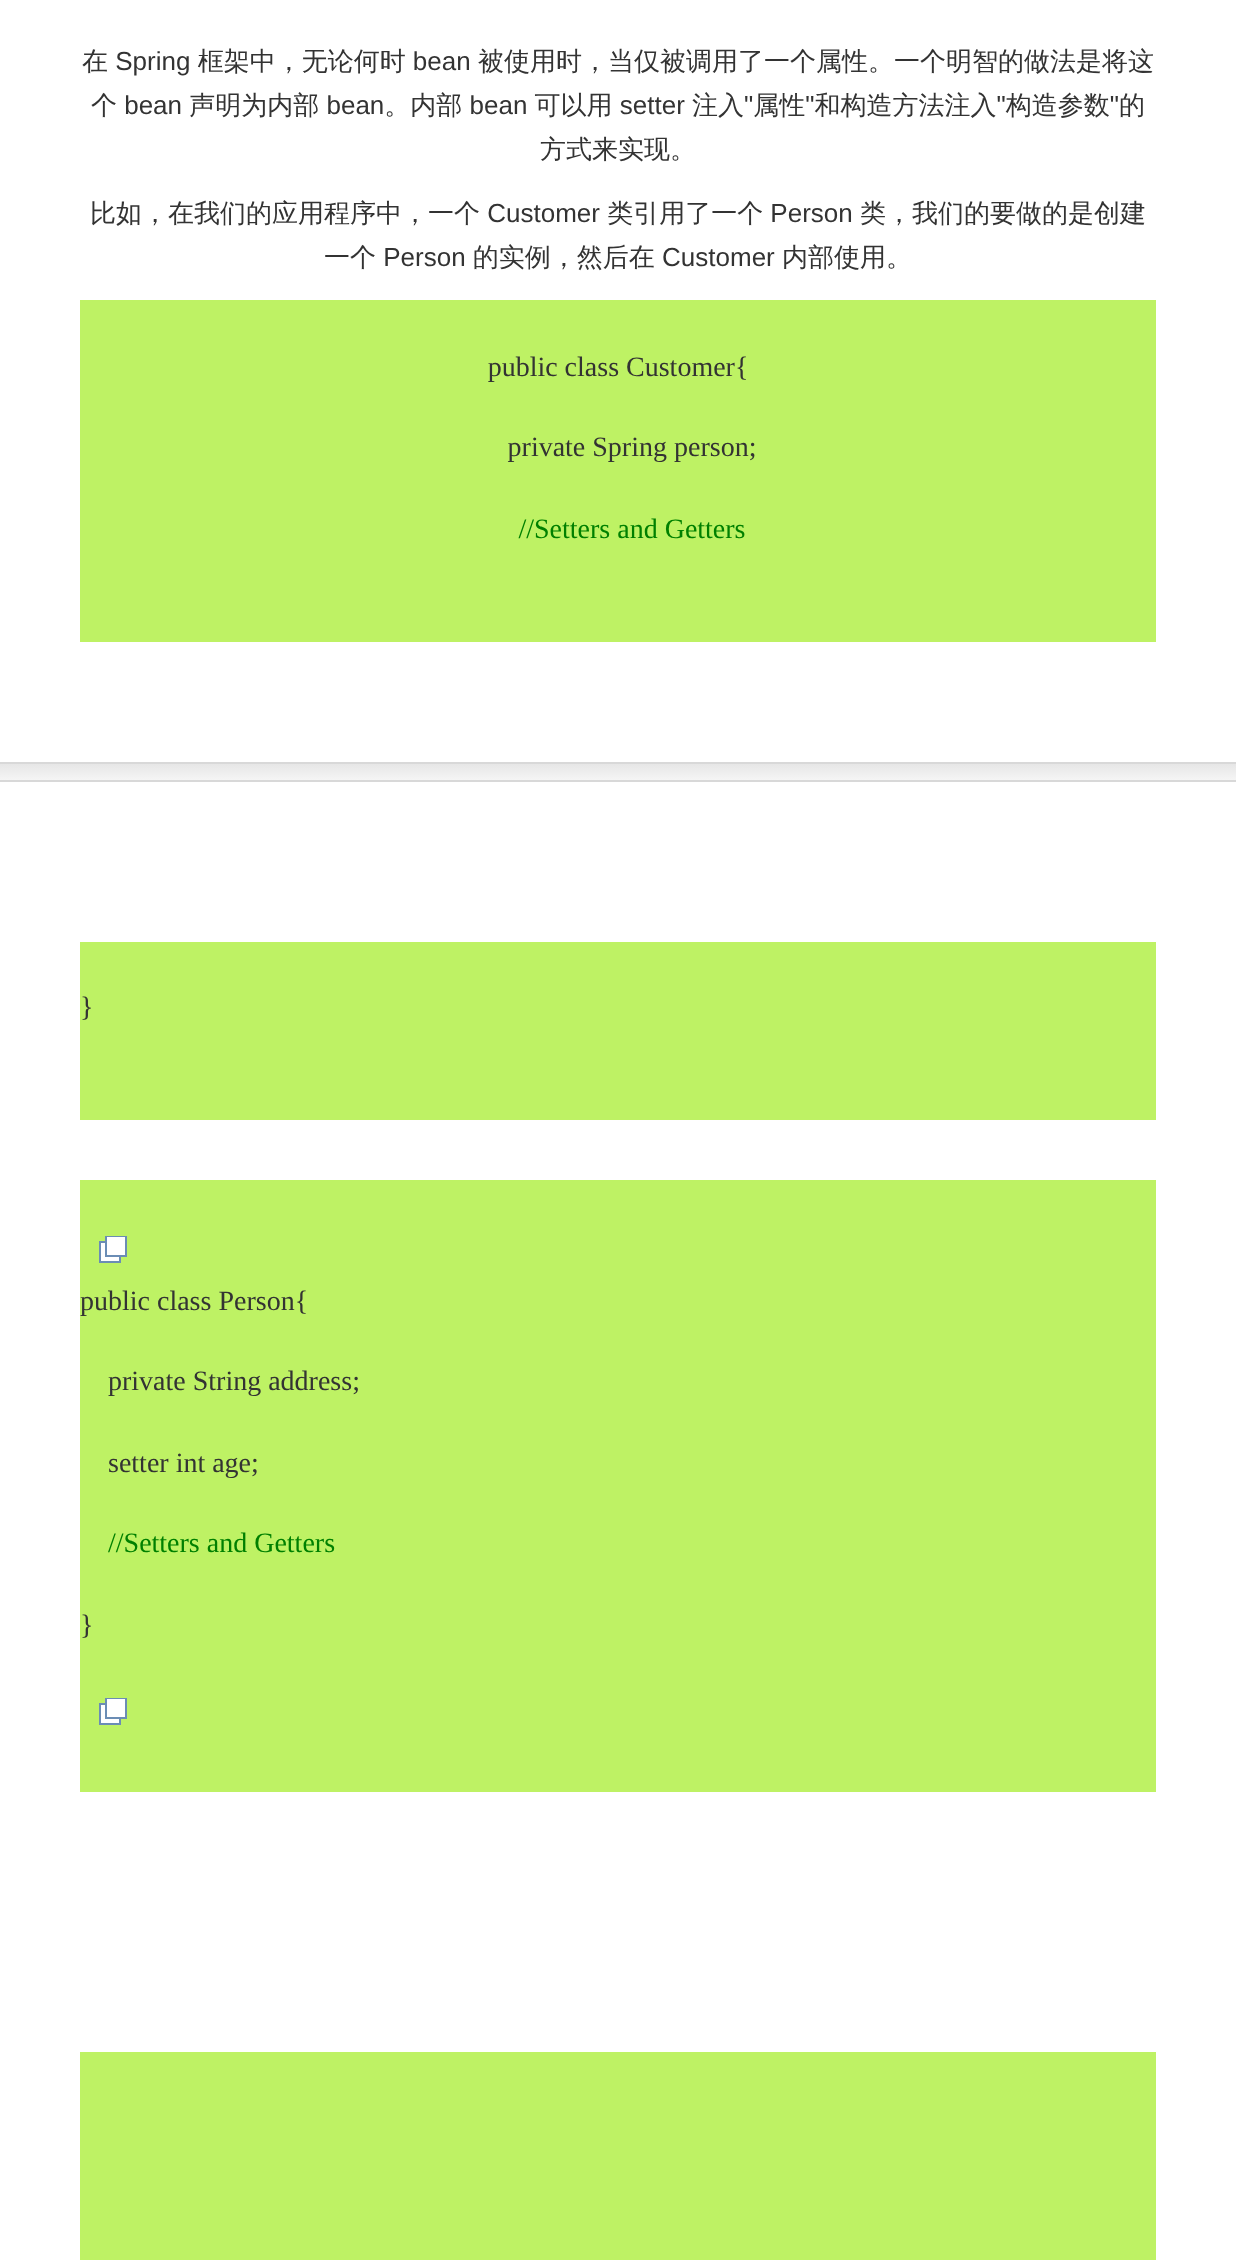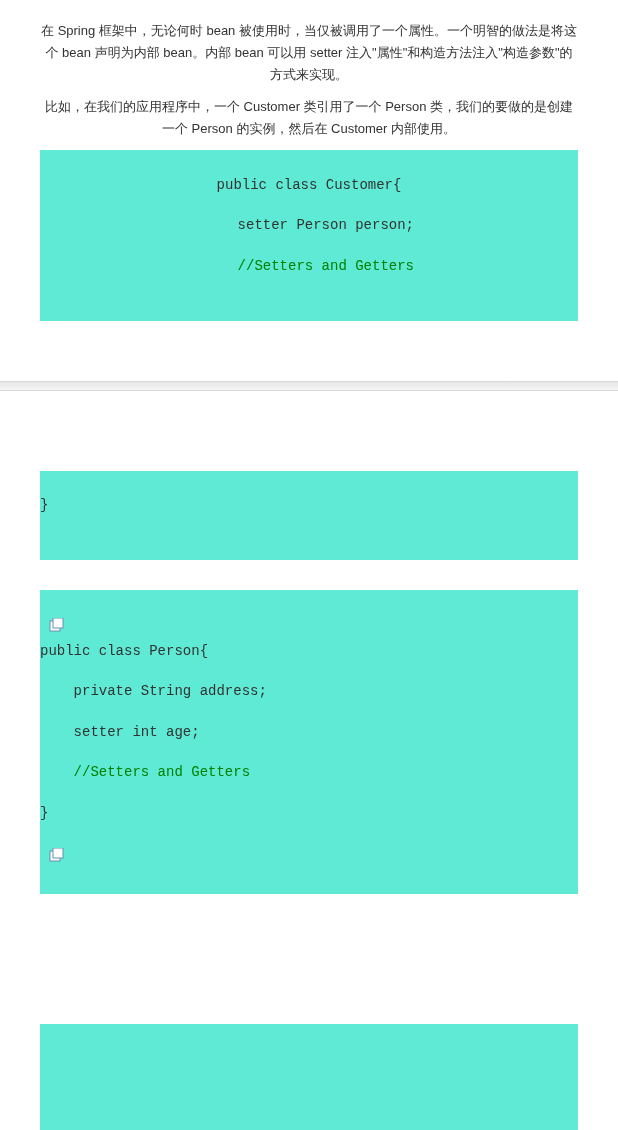--- a/index.html
+++ b/index.html
@@ -14,23 +14,23 @@
   }
   .section-top {
     padding: 10px 40px 30px 40px;
     text-align: center;
   }
   p {
     line-height: 1.7;
     margin: 10px 0;
   }
   .code-block {
-    background: #5eead4;
+    background: #bef264;
     padding: 4px 0;
-    font-family: Liberation Mono, monospace;
+    font-family: Liberation Serif, serif;
     font-size: 14px;
     line-height: 1.45;
     white-space: pre;
     position: relative;
   }
   .code-block .line { display: block; }
   .copy-icon {
     display: inline-block;
     width: 18px;
     height: 14px;
@@ -55,21 +55,21 @@
 </style>
 </head>
 <body>
 
 <div class="section-top">
   <p>在 Spring 框架中，无论何时 bean 被使用时，当仅被调用了一个属性。一个明智的做法是将这个 bean 声明为内部 bean。内部 bean 可以用 setter 注入"属性"和构造方法注入"构造参数"的方式来实现。</p>
   <p>比如，在我们的应用程序中，一个 Customer 类引用了一个 Person 类，我们的要做的是创建一个 Person 的实例，然后在 Customer 内部使用。</p>
 
   <div class="code-block">
 <span class="line">public class Customer{</span>
-<span class="line">    setter Person person;</span>
+<span class="line">    private Spring person;</span>
 <span class="line"><span>    </span><span class="cm">//Setters and Getters</span></span>
   </div>
 </div>
 
 <div class="divider"></div>
 
 <div class="section-mid">
   <div class="code-block" style="margin-bottom:30px;">
 <span class="line">}</span>
   </div>

